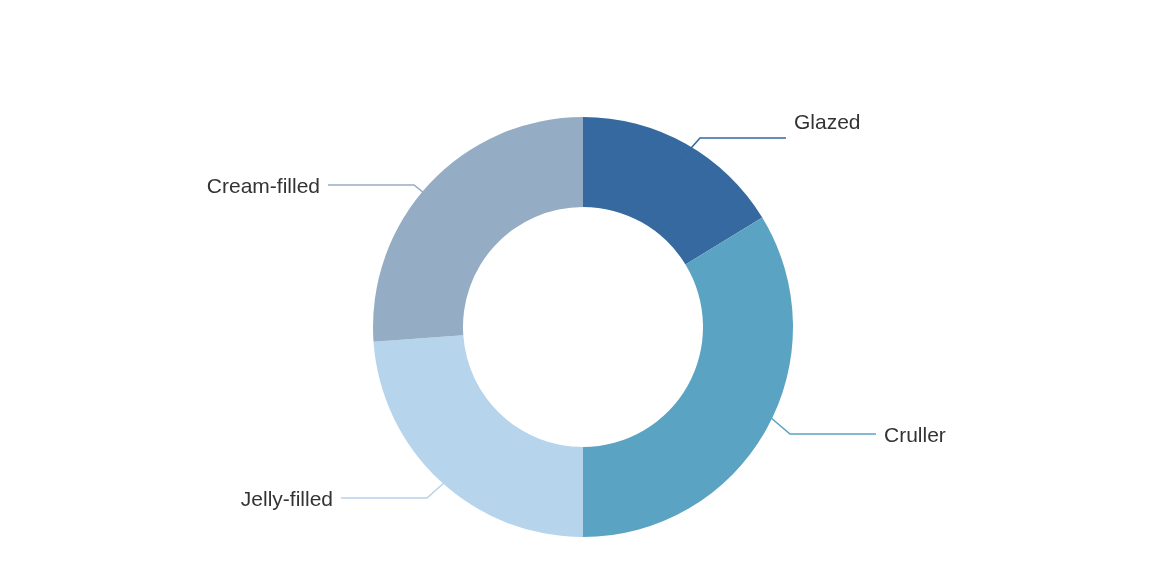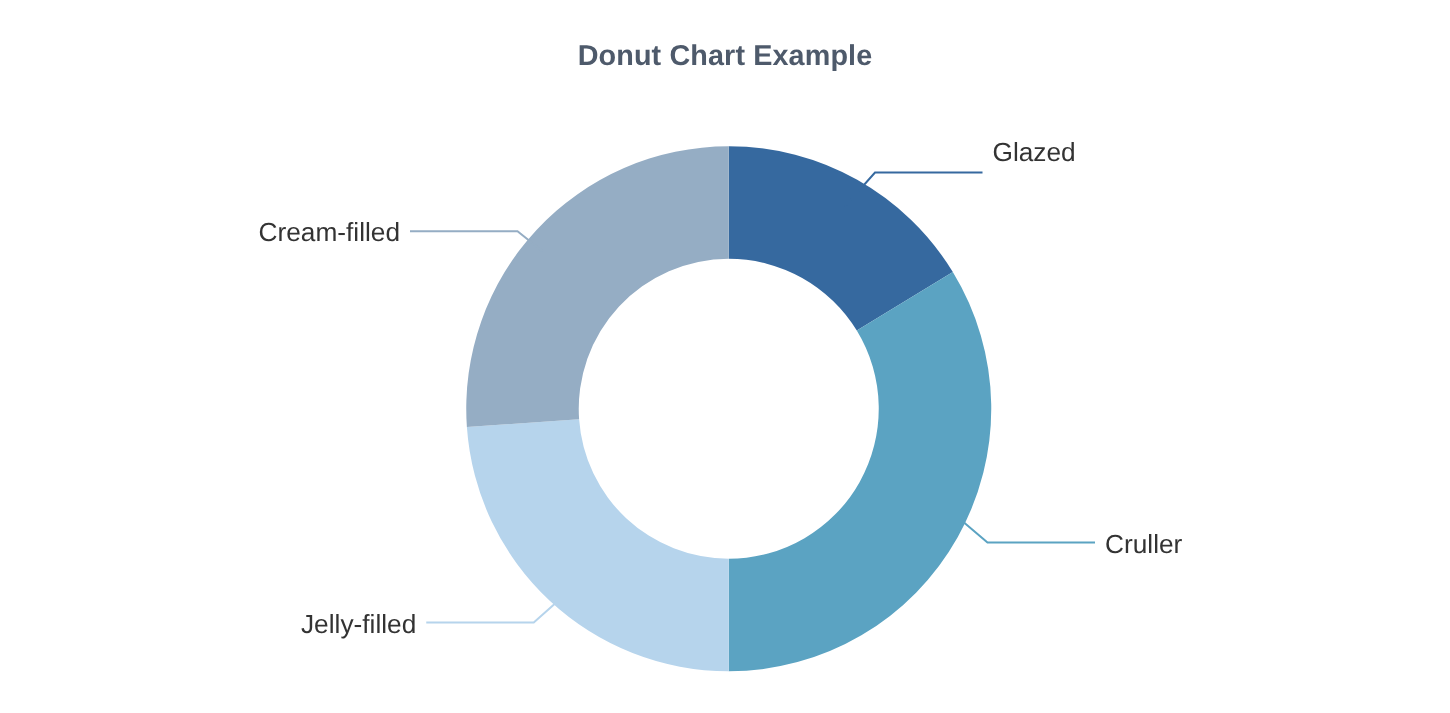--- a/index.html
+++ b/index.html
@@ -45,21 +45,20 @@
   }
   .donut-slice {
     stroke: none;
   }
 </style>
 </head>
 <body>
 
 <div id="chart-root">
 
-  <div id="chart-title">Donut Chart Example</div>
 
   <svg id="donut-svg" width="1160" height="570">
 
     <g>
       <path class="donut-slice" d="M 583.00 117.00 A 210 210 0 0 1 762.25 217.59 L 685.43 264.48 A 120 120 0 0 0 583.00 207.00 Z" fill="#36699f"></path>
       <path class="donut-slice" d="M 762.25 217.59 A 210 210 0 0 1 583.00 537.00 L 583.00 447.00 A 120 120 0 0 0 685.43 264.48 Z" fill="#5ba3c2"></path>
       <path class="donut-slice" d="M 583.00 537.00 A 210 210 0 0 1 373.51 341.65 L 463.29 335.37 A 120 120 0 0 0 583.00 447.00 Z" fill="#b6d4ec"></path>
       <path class="donut-slice" d="M 373.51 341.65 A 210 210 0 0 1 583.00 117.00 L 583.00 207.00 A 120 120 0 0 0 463.29 335.37 Z" fill="#95adc4"></path>
     </g>
 

